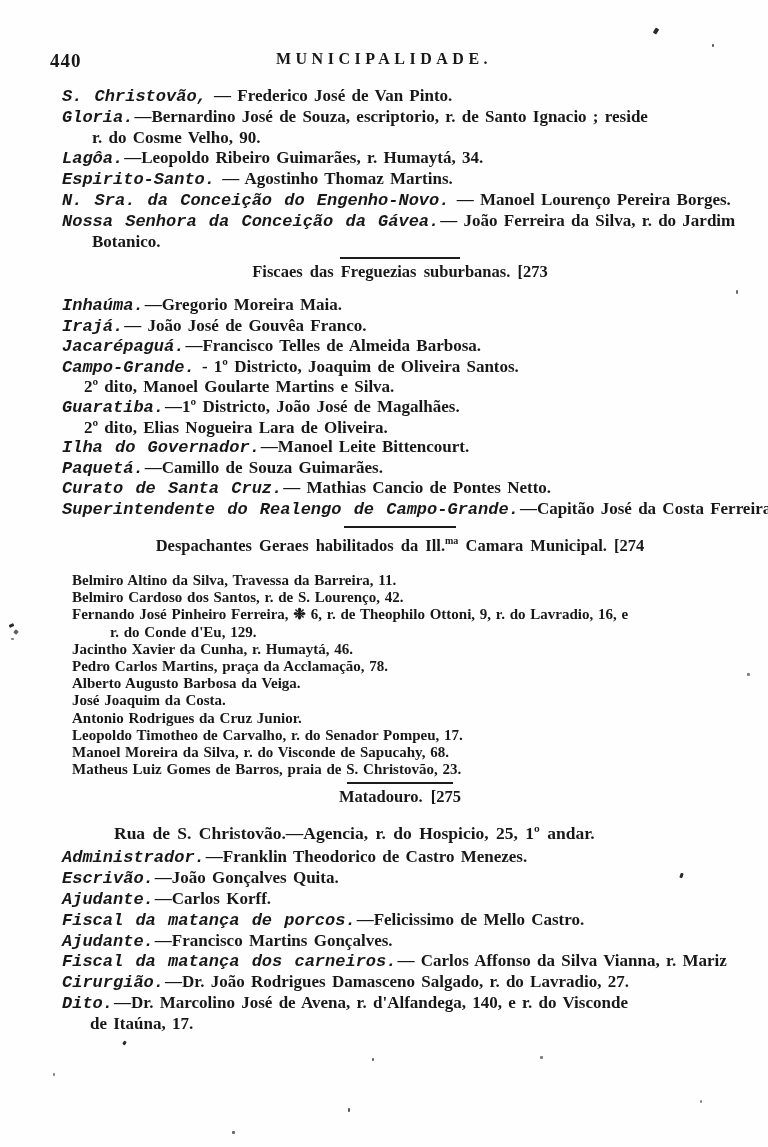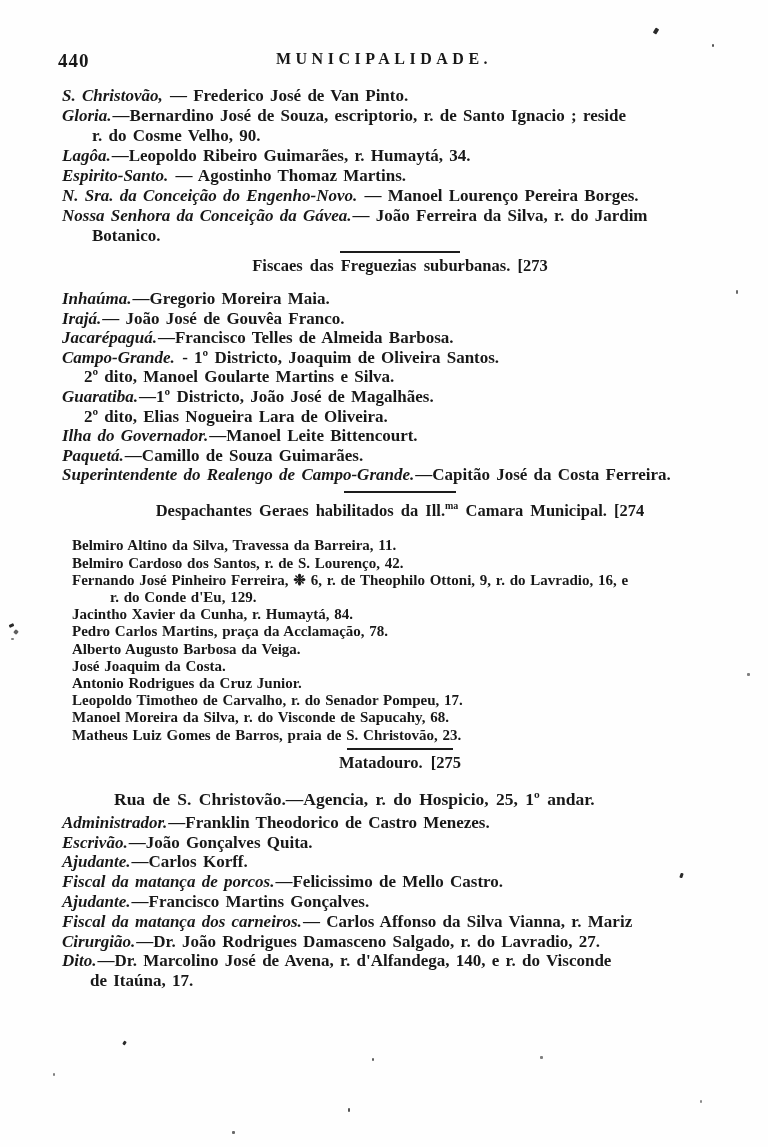--- a/index.html
+++ b/index.html
@@ -8,26 +8,26 @@
     width:768px;height:1147px;
     margin:0 auto;
     background:#fefefe;
     overflow:hidden;
     font-family:"Liberation Serif","DejaVu Serif",serif;
     color:#181818;
     font-weight:700;
     -webkit-font-smoothing:antialiased;
   }
   .header-row{position:relative;margin-top:50px;height:22px;}
-  .page-num{position:absolute;left:58px;top:0;font-size:19px;letter-spacing:1px;}
+  .page-num{position:absolute;left:50px;top:0;font-size:19px;letter-spacing:1px;}
   .running-title{text-align:center;font-size:16px;letter-spacing:4.5px;}
 
   .content{margin:14px 30px 0 62px;}
   .line{white-space:nowrap;font-size:17px;line-height:20px;word-spacing:2px;}
-  .line i{font-style:italic;margin-right:1px;}
+  .line i{font-style:italic;margin-right:1px;font-family:Liberation Mono, monospace;}
   .line.ind{margin-left:30px;}
 
   .divider{width:120px;border-top:2.4px solid #1c1c1c;margin:4px auto 0 auto;}
   .heading{text-align:center;font-size:16.5px;line-height:19px;margin-top:3px;word-spacing:3px;white-space:nowrap;}
   .heading sup{font-size:10px;}
 
   section[data-name="section-intro"]{margin-bottom:0;}
   section[data-name="section-fiscaes"] .heading{margin-bottom:14px;}
   section[data-name="section-fiscaes"] .line{line-height:19.6px;}
   section[data-name="section-fiscaes"] .line.ind{margin-left:22px;}
@@ -72,30 +72,31 @@
         <div class="heading" data-name="section-heading">Fiscaes das Freguezias suburbanas. <span data-name="reference-number">[273</span></div>
         <div class="line" data-name="entry-line"><i data-name="entry-term">Inhaúma.</i>—Gregorio Moreira Maia.</div>
         <div class="line" data-name="entry-line"><i data-name="entry-term">Irajá.</i>— João José de Gouvêa Franco.</div>
         <div class="line" data-name="entry-line"><i data-name="entry-term">Jacarépaguá.</i>—Francisco Telles de Almeida Barbosa.</div>
         <div class="line" data-name="entry-line"><i data-name="entry-term">Campo-Grande.</i> - 1º Districto, Joaquim de Oliveira Santos.</div>
         <div class="line ind" data-name="entry-line">2º dito, Manoel Goularte Martins e Silva.</div>
         <div class="line" data-name="entry-line"><i data-name="entry-term">Guaratiba.</i>—1º Districto, João José de Magalhães.</div>
         <div class="line ind" data-name="entry-line">2º dito, Elias Nogueira Lara de Oliveira.</div>
         <div class="line" data-name="entry-line"><i data-name="entry-term">Ilha do Governador.</i>—Manoel Leite Bittencourt.</div>
         <div class="line" data-name="entry-line"><i data-name="entry-term">Paquetá.</i>—Camillo de Souza Guimarães.</div>
+        <div class="line" data-name="entry-line"><i data-name="entry-term">Curato de Santa Cruz.</i>— Mathias Cancio de Pontes Netto.</div>
         <div class="line" data-name="entry-line"><i data-name="entry-term">Superintendente do Realengo de Campo-Grande.</i>—Capitão José da Costa Ferreira.</div>
       </section>
       <section class="section" data-name="section-despachantes">
         <div class="divider" data-name="section-divider"></div>
         <div class="heading" data-name="section-heading">Despachantes Geraes habilitados da Ill.<sup>ma</sup> Camara Municipal. <span data-name="reference-number">[274</span></div>
         <div class="line" data-name="entry-line">Belmiro Altino da Silva, Travessa da Barreira, 11.</div>
         <div class="line" data-name="entry-line">Belmiro Cardoso dos Santos, r. de S. Lourenço, 42.</div>
         <div class="line" data-name="entry-line">Fernando José Pinheiro Ferreira, ❉ 6, r. de Theophilo Ottoni, 9, r. do Lavradio, 16, e</div>
         <div class="line ind" data-name="entry-line">r. do Conde d'Eu, 129.</div>
-        <div class="line" data-name="entry-line">Jacintho Xavier da Cunha, r. Humaytá, 84.</div>
+        <div class="line" data-name="entry-line">Jacintho Xavier da Cunha, r. Humaytá, 46.</div>
         <div class="line" data-name="entry-line">Pedro Carlos Martins, praça da Acclamação, 78.</div>
         <div class="line" data-name="entry-line">Alberto Augusto Barbosa da Veiga.</div>
         <div class="line" data-name="entry-line">José Joaquim da Costa.</div>
         <div class="line" data-name="entry-line">Antonio Rodrigues da Cruz Junior.</div>
         <div class="line" data-name="entry-line">Leopoldo Timotheo de Carvalho, r. do Senador Pompeu, 17.</div>
         <div class="line" data-name="entry-line">Manoel Moreira da Silva, r. do Visconde de Sapucahy, 68.</div>
         <div class="line" data-name="entry-line">Matheus Luiz Gomes de Barros, praia de S. Christovão, 23.</div>
       </section>
       <section class="section" data-name="section-matadouro">
         <div class="divider" data-name="section-divider"></div>

